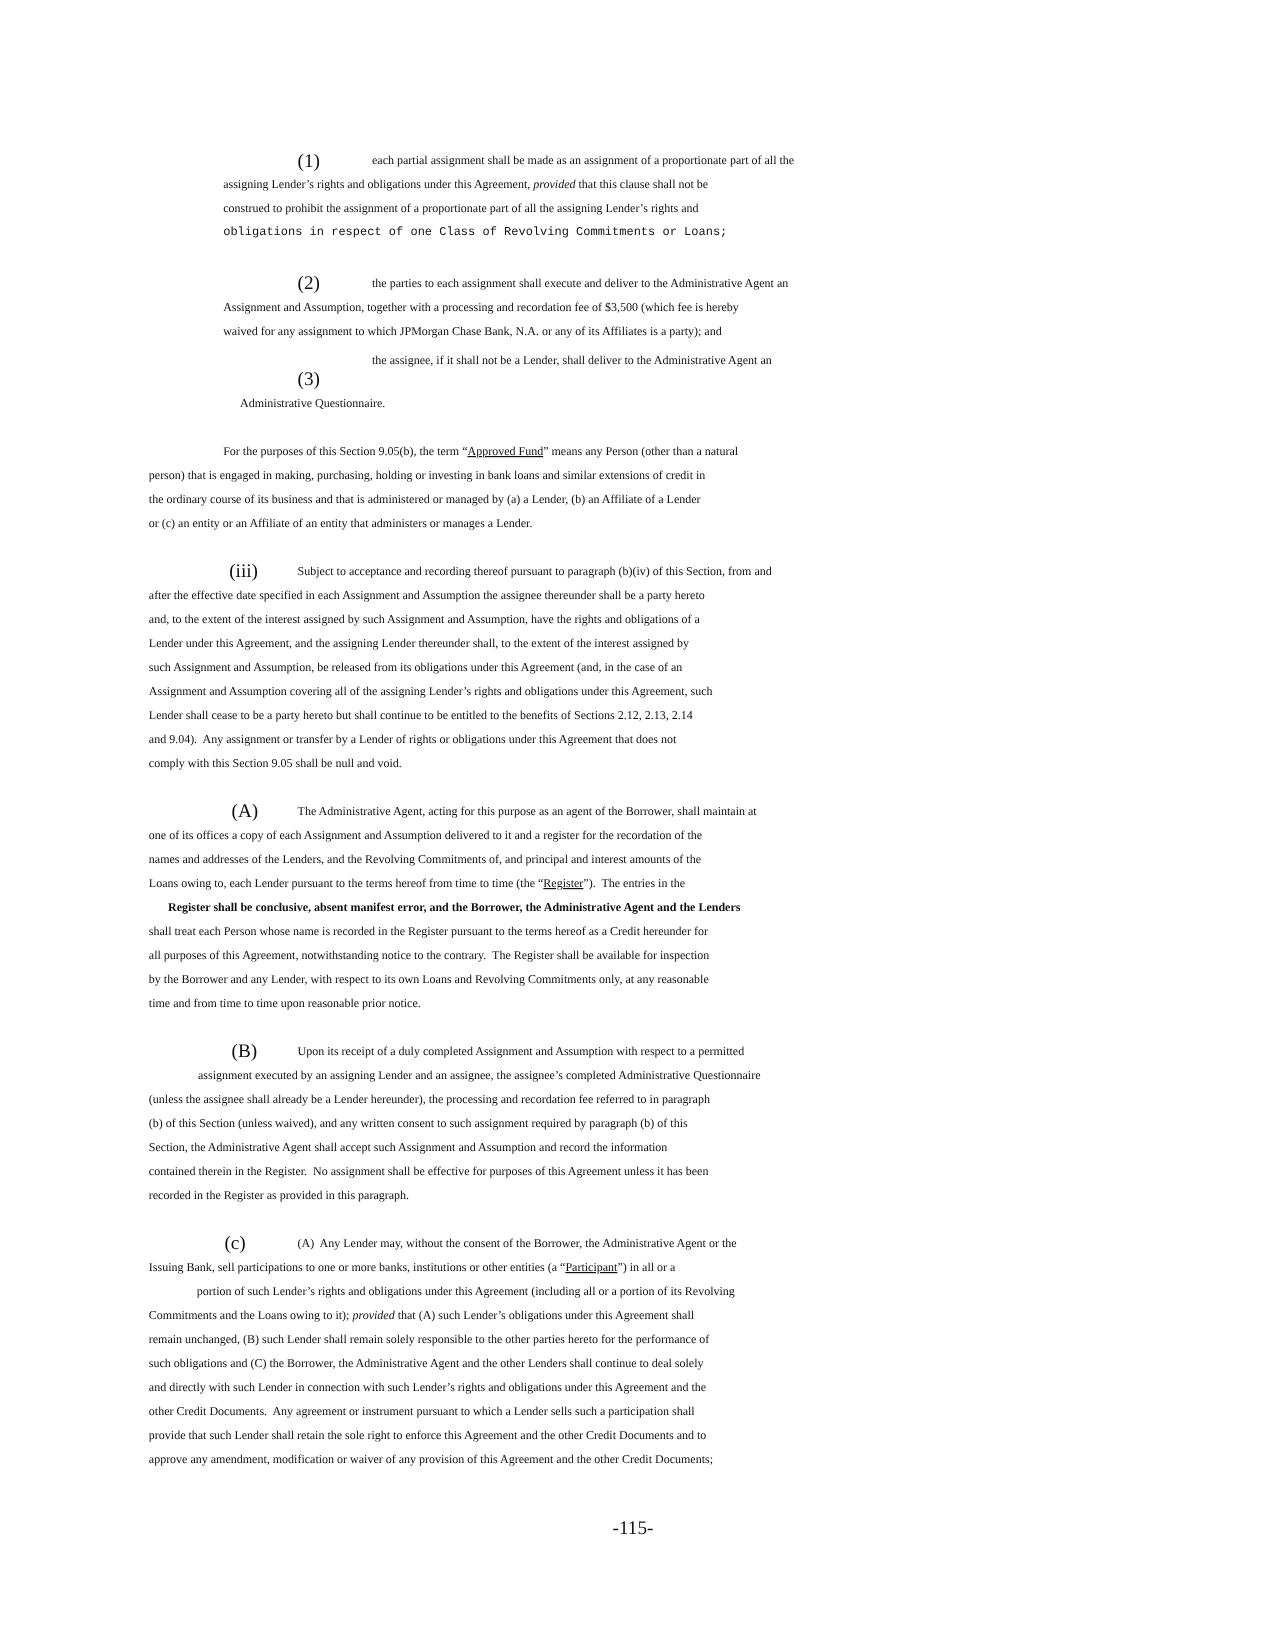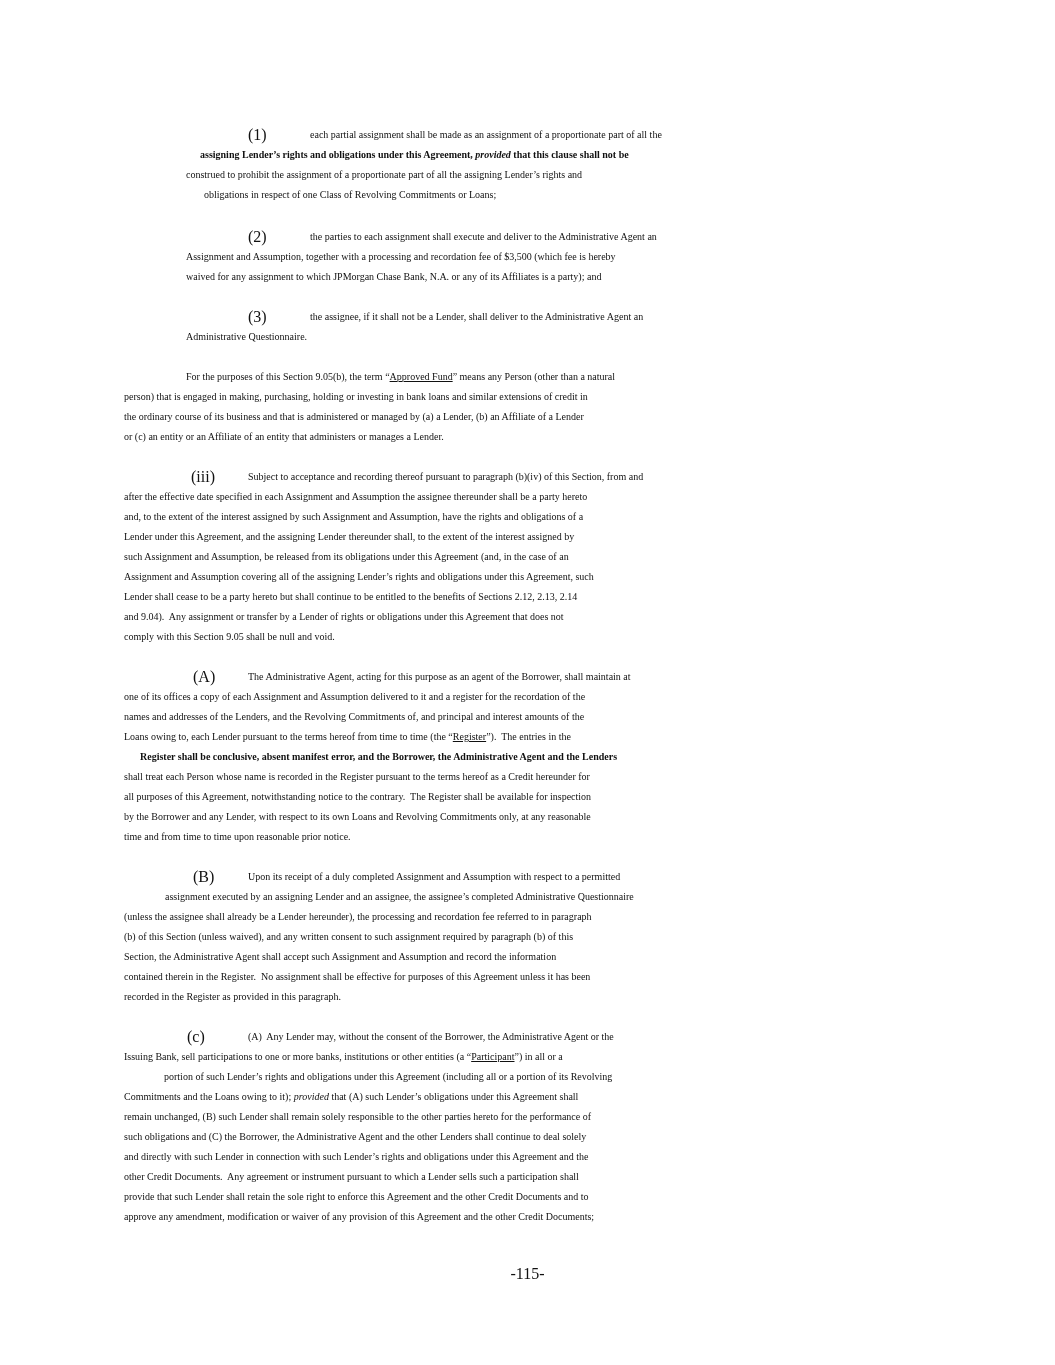--- a/index.html
+++ b/index.html
@@ -47,36 +47,36 @@
     }
   </style>
 </head>
 <body>
 
 <div class="page">
 
   <div>
     <span class="num" style="left:248px;top:125px;">(1)</span>
     <span class="line" style="left:310px;top:125px;">each partial assignment shall be made as an assignment of a proportionate part of all the</span>
-    <span class="line" style="left:200px;top:145px;font-weight:bold;"><span>assigning Lender’s rights and obligations under this Agreement, </span><span class="i">provided</span><span> that this clause shall not be</span></span>
+    <span class="line" style="left:186px;top:145px;"><span>assigning Lender’s rights and obligations under this Agreement, </span><span class="i">provided</span><span> that this clause shall not be</span></span>
     <span class="line" style="left:186px;top:165px;">construed to prohibit the assignment of a proportionate part of all the assigning Lender’s rights and</span>
-    <span class="line" style="left:204px;top:185px;">obligations in respect of one Class of Revolving Commitments or Loans;</span>
+    <span class="line" style="left:186px;top:185px;font-family:Liberation Mono, monospace;">obligations in respect of one Class of Revolving Commitments or Loans;</span>
   </div>
 
   <div>
     <span class="num" style="left:248px;top:227px;">(2)</span>
     <span class="line" style="left:310px;top:227px;">the parties to each assignment shall execute and deliver to the Administrative Agent an</span>
     <span class="line" style="left:186px;top:247px;">Assignment and Assumption, together with a processing and recordation fee of $3,500 (which fee is hereby</span>
     <span class="line" style="left:186px;top:267px;">waived for any assignment to which JPMorgan Chase Bank, N.A. or any of its Affiliates is a party); and</span>
   </div>
 
   <div>
     <span class="num" style="left:248px;top:307px;">(3)</span>
-    <span class="line" style="left:310px;top:307px;">the assignee, if it shall not be a Lender, shall deliver to the Administrative Agent an</span>
-    <span class="line" style="left:186px;top:327px;">Administrative Questionnaire.</span>
+    <span class="line" style="left:310px;top:291px;">the assignee, if it shall not be a Lender, shall deliver to the Administrative Agent an</span>
+    <span class="line" style="left:200px;top:327px;">Administrative Questionnaire.</span>
   </div>
 
   <div>
     <span class="line" style="left:186px;top:367px;"><span>For the purposes of this Section 9.05(b), the term “</span><span class="u">Approved Fund</span><span>” means any Person (other than a natural</span></span>
     <span class="line" style="left:124px;top:387px;">person) that is engaged in making, purchasing, holding or investing in bank loans and similar extensions of credit in</span>
     <span class="line" style="left:124px;top:407px;">the ordinary course of its business and that is administered or managed by (a) a Lender, (b) an Affiliate of a Lender</span>
     <span class="line" style="left:124px;top:427px;">or (c) an entity or an Affiliate of an entity that administers or manages a Lender.</span>
   </div>
 
   <div>

